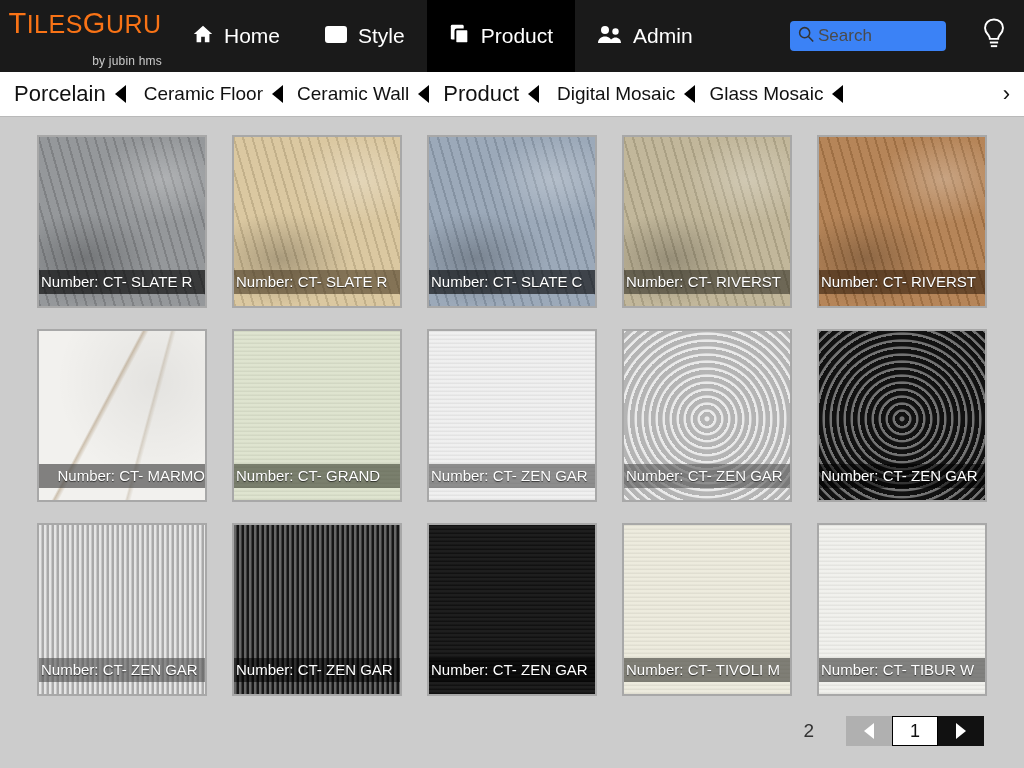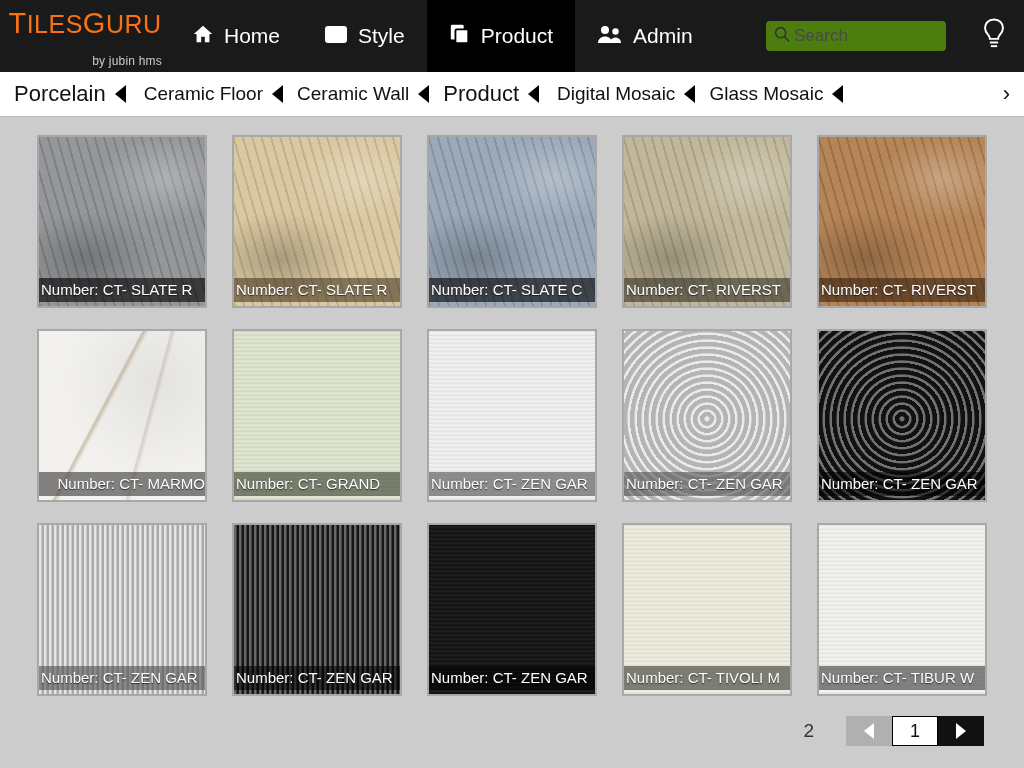--- a/index.html
+++ b/index.html
@@ -57,23 +57,23 @@
   }
   .navitem.active { background: #000000; }
   .navitem svg { flex: none; }
   .header-spacer { flex: 1 1 auto; }
   .search-wrap {
     display: flex;
     align-items: center;
     padding-right: 18px;
   }
   .search-box {
-    width: 180px;
+    width: 156px;
     height: 30px;
-    background: #4d7c0f;
+    background: #3b82f6;
     border-radius: 4px;
     display: flex;
     align-items: center;
     padding: 0 7px;
     gap: 3px;
   }
   .search-input {
     border: none;
     outline: none;
     font-family: "Liberation Sans", sans-serif;
@@ -141,21 +141,21 @@
     height: 173px;
     border: 2px solid #a8a8a8;
     position: relative;
     overflow: hidden;
     cursor: pointer;
     background: #ddd;
   }
   .swatch { position: absolute; inset: 0; }
   .card-label {
     position: absolute;
-    left: 0; right: 0; bottom: 4px;
+    left: 0; right: 0; bottom: 12px;
     height: 24px;
     line-height: 24px;
     color: #ffffff;
     font-size: 15px;
     padding-left: 2px;
     white-space: nowrap;
     overflow: hidden;
     text-shadow: 0 1px 1px rgba(0,0,0,.65);
     background: rgba(0,0,0,0.42);
   }

